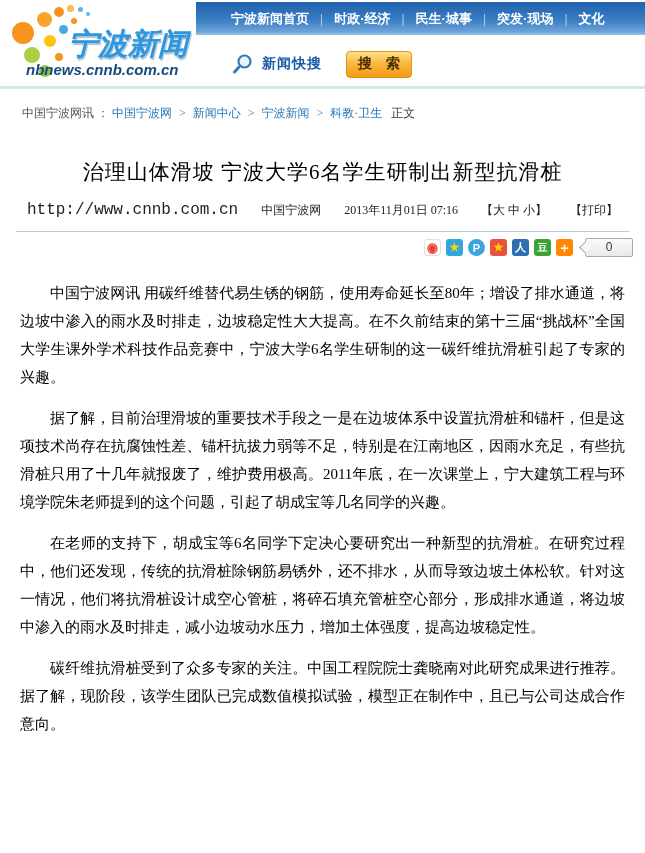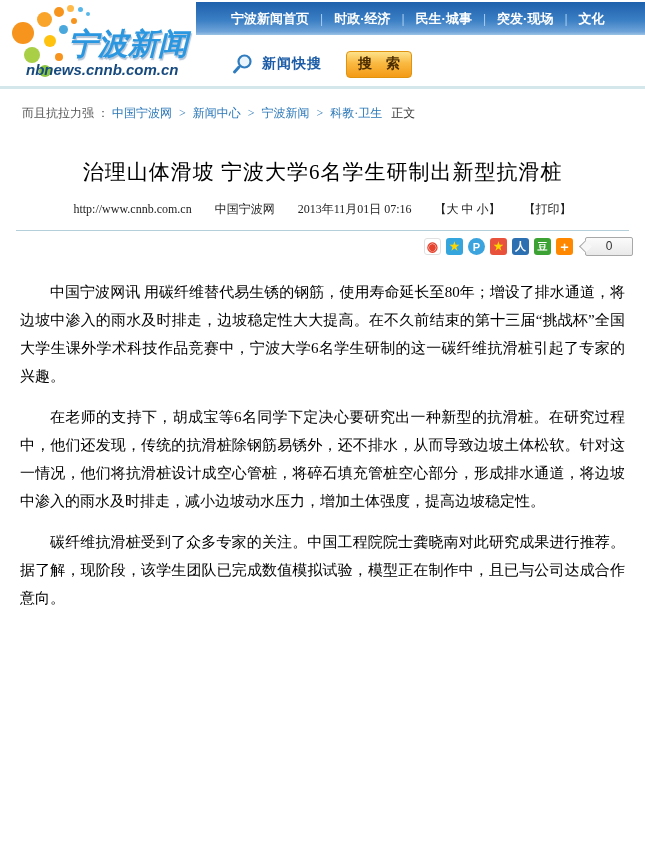--- a/index.html
+++ b/index.html
@@ -33,21 +33,21 @@
   .breadcrumb{margin:16px 0 0 22px;font-size:12px;color:#555;}
   .crumb-link{color:#2a77b8;cursor:pointer;}
   .crumb-sep{color:#2a77b8;margin:0 4px;}
   .crumb-current{color:#333;margin-left:6px;}
 
   
   .article-title{margin-top:36px;text-align:center;font-size:21px;font-weight:normal;
                  color:#000;letter-spacing:1px;}
   .article-meta{margin-top:15px;text-align:center;font-size:12px;color:#222;}
   .article-meta span{margin:0 10px;}
-  .meta-url{font-family:Liberation Serif, serif;font-size:12px;}
+  .meta-url{font-family:Liberation Mono, monospace;font-size:16px;}
   .meta-ctrl{cursor:pointer;}
   .meta-divider{margin:12px 16px 0;border:none;border-top:1px solid #b5cfda;height:0;}
 
   
   .share-row{display:flex;justify-content:flex-end;align-items:center;margin:6px 12px 0 0;gap:5px;}
   .sic{width:17px;height:17px;border-radius:3px;display:flex;align-items:center;justify-content:center;
        font:bold 11px "Liberation Sans",sans-serif;cursor:pointer;box-sizing:border-box;}
   .ic-weibo{background:#fff;border:1px solid #e0e0e0;color:#e6432e;font-size:13px;}
   .ic-qzone{background:#35a6dd;color:#ffd500;}
   .ic-pengyou{background:#3ba3de;border-radius:50%;color:#fff;}
@@ -110,21 +110,21 @@
           <circle cx="12.5" cy="8.5" r="6" fill="#eaf4fc" stroke="#2e7bbf" stroke-width="2.2"></circle>
           <line x1="7" y1="14" x2="2.5" y2="19" stroke="#2e7bbf" stroke-width="3" stroke-linecap="round"></line>
         </svg>
       </span>
       <span class="search-label">新闻快搜</span>
       <button class="search-btn">搜 索</button>
     </div>
   </div>
 
   <div class="breadcrumb">
-    <span>而且抗拉力强 ：</span>
+    <span>中国宁波网讯 ：</span>
     <span class="crumb-link">中国宁波网</span>
     <span class="crumb-sep">&gt;</span>
     <span class="crumb-link">新闻中心</span>
     <span class="crumb-sep">&gt;</span>
     <span class="crumb-link">宁波新闻</span>
     <span class="crumb-sep">&gt;</span>
     <span class="crumb-link">科教·卫生</span>
     <span class="crumb-current">正文</span>
   </div>
 
@@ -146,18 +146,19 @@
     <span class="sic ic-pengyou">P</span>
     <span class="sic ic-star">★</span>
     <span class="sic ic-renren">人</span>
     <span class="sic ic-douban">豆</span>
     <span class="sic ic-more">＋</span>
     <span class="share-count">0</span>
   </div>
 
   <div class="article-body">
     <p>中国宁波网讯 用碳纤维替代易生锈的钢筋，使用寿命延长至80年；增设了排水通道，将边坡中渗入的雨水及时排走，边坡稳定性大大提高。在不久前结束的第十三届“挑战杯”全国大学生课外学术科技作品竞赛中，宁波大学6名学生研制的这一碳纤维抗滑桩引起了专家的兴趣。</p>
+    <p>据了解，目前治理滑坡的重要技术手段之一是在边坡体系中设置抗滑桩和锚杆，但是这项技术尚存在抗腐蚀性差、锚杆抗拔力弱等不足，特别是在江南地区，因雨水充足，有些抗滑桩只用了十几年就报废了，维护费用极高。2011年底，在一次课堂上，宁大建筑工程与环境学院朱老师提到的这个问题，引起了胡成宝等几名同学的兴趣。</p>
     <p>在老师的支持下，胡成宝等6名同学下定决心要研究出一种新型的抗滑桩。在研究过程中，他们还发现，传统的抗滑桩除钢筋易锈外，还不排水，从而导致边坡土体松软。针对这一情况，他们将抗滑桩设计成空心管桩，将碎石填充管桩空心部分，形成排水通道，将边坡中渗入的雨水及时排走，减小边坡动水压力，增加土体强度，提高边坡稳定性。</p>
     <p>碳纤维抗滑桩受到了众多专家的关注。中国工程院院士龚晓南对此研究成果进行推荐。据了解，现阶段，该学生团队已完成数值模拟试验，模型正在制作中，且已与公司达成合作意向。</p>
 
   </div>
 
 </div>
 
 </body></html>

